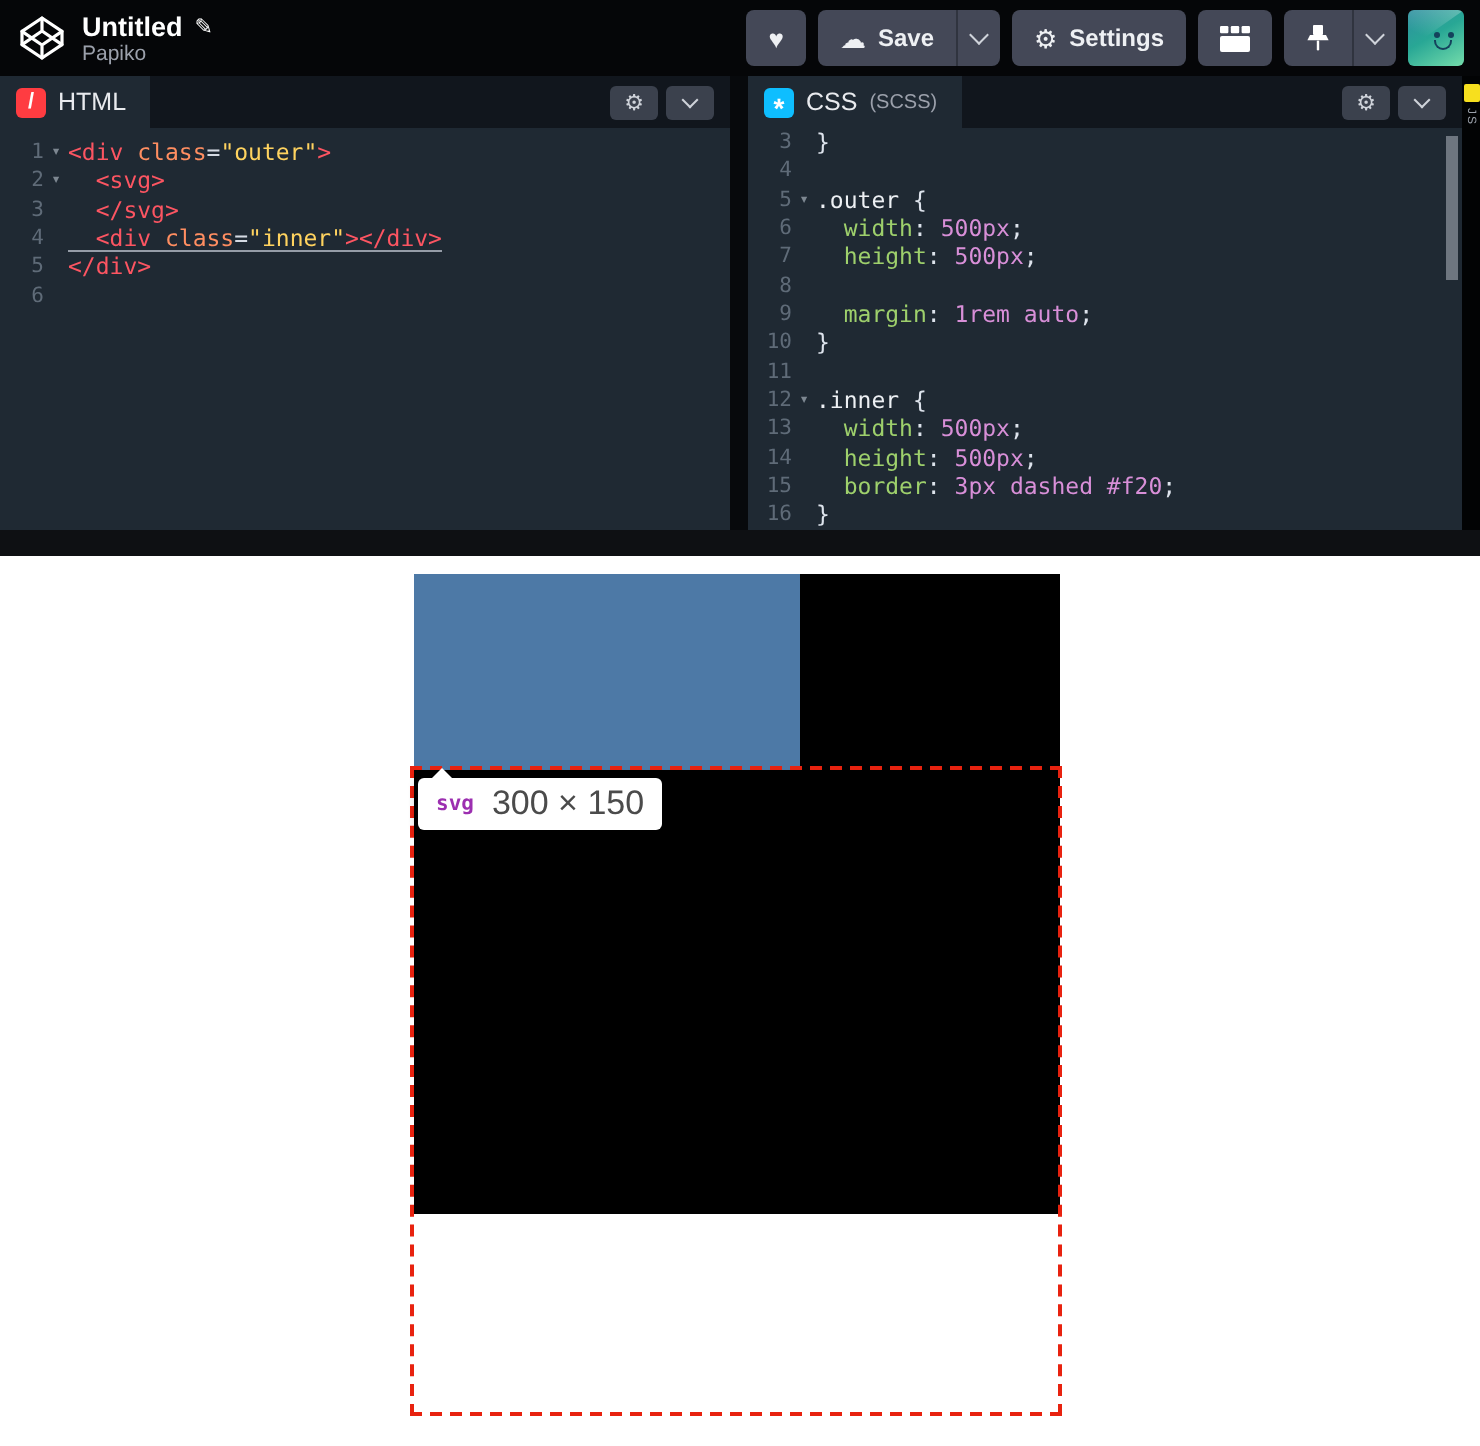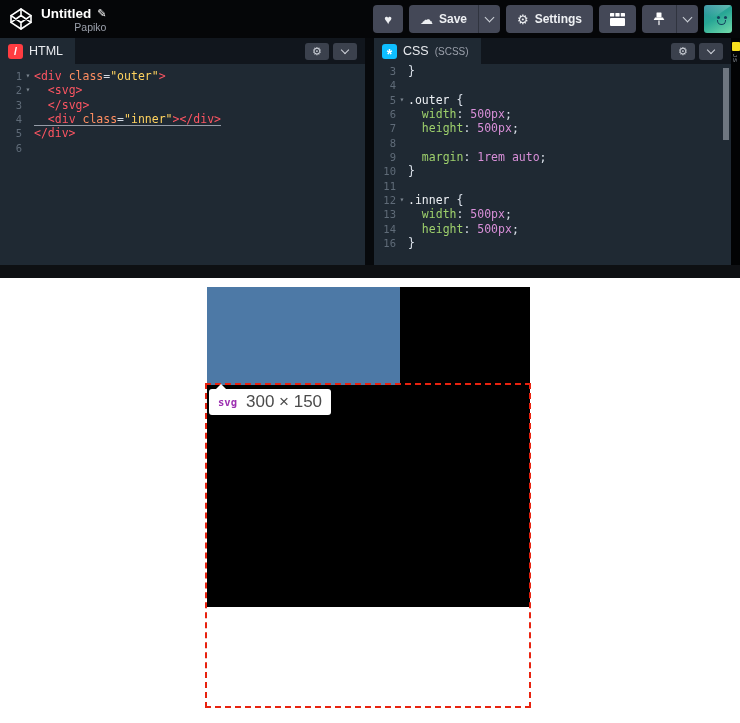--- a/index.html
+++ b/index.html
@@ -5,21 +5,21 @@
   html,body{margin:0;padding:0;}
   body{width:740px;height:723px;background:#fff;font-family:"Liberation Sans",sans-serif;overflow:hidden;}
 
   
   .topbar{height:38px;background:#050608;display:flex;align-items:center;padding:4px 8px;box-sizing:border-box;}
   .logo{width:26px;height:26px;display:grid;place-items:center;margin-right:7px;cursor:pointer;}
   .title-block{display:flex;flex-direction:column;justify-content:center;}
   .title-row{display:flex;align-items:center;gap:6px;}
   .pen-title{color:#fff;font-size:13.5px;font-weight:bold;line-height:15px;}
   .pencil{color:#fff;font-size:11px;}
-  .pen-author{color:#9ba0ab;font-size:10.5px;line-height:12px;text-align:right;}
+  .pen-author{color:#9ba0ab;font-size:10.5px;line-height:12px;}
   .topbar-actions{margin-left:auto;display:flex;align-items:center;gap:6px;}
   .tb-btn{background:#444857;border:none;border-radius:4px;height:28px;color:#eef0f3;font-family:"Liberation Sans",sans-serif;
           font-size:12px;font-weight:bold;display:flex;align-items:center;justify-content:center;padding:0 11px;cursor:pointer;}
   .tb-btn .glyph{font-size:13px;font-weight:normal;}
   .btn-group{display:flex;border-radius:4px;overflow:hidden;}
   .btn-group .tb-btn{border-radius:0;}
   .btn-group .chev-part{border-left:1px solid #30343f;padding:0 7px;}
   .chev{width:6px;height:6px;border-right:1.6px solid #cfd3da;border-bottom:1.6px solid #cfd3da;transform:rotate(45deg);margin-top:-3px;}
   .icon-gap{margin-right:6px;}
   .avatar{width:28px;height:28px;border-radius:3px;position:relative;cursor:pointer;overflow:hidden;
@@ -202,20 +202,21 @@
         <div class="code-line"><span class="gutter-num">5</span><span class="fold">▾</span><span class="line-content"><span class="tk-sel">.outer </span><span class="tk-pun">{</span></span></div>
         <div class="code-line"><span class="gutter-num">6</span><span class="fold"></span><span class="line-content"><span class="tk-pln">  </span><span class="tk-prop">width</span><span class="tk-pun">: </span><span class="tk-val">500px</span><span class="tk-pun">;</span></span></div>
         <div class="code-line"><span class="gutter-num">7</span><span class="fold"></span><span class="line-content"><span class="tk-pln">  </span><span class="tk-prop">height</span><span class="tk-pun">: </span><span class="tk-val">500px</span><span class="tk-pun">;</span></span></div>
         <div class="code-line"><span class="gutter-num">8</span><span class="fold"></span></div>
         <div class="code-line"><span class="gutter-num">9</span><span class="fold"></span><span class="line-content"><span class="tk-pln">  </span><span class="tk-prop">margin</span><span class="tk-pun">: </span><span class="tk-val">1rem auto</span><span class="tk-pun">;</span></span></div>
         <div class="code-line"><span class="gutter-num">10</span><span class="fold"></span><span class="line-content"><span class="tk-pun">}</span></span></div>
         <div class="code-line"><span class="gutter-num">11</span><span class="fold"></span><span class="line-content"></span></div>
         <div class="code-line"><span class="gutter-num">12</span><span class="fold">▾</span><span class="line-content"><span class="tk-sel">.inner </span><span class="tk-pun">{</span></span></div>
         <div class="code-line"><span class="gutter-num">13</span><span class="fold"></span><span class="line-content"><span class="tk-pln">  </span><span class="tk-prop">width</span><span class="tk-pun">: </span><span class="tk-val">500px</span><span class="tk-pun">;</span></span></div>
         <div class="code-line"><span class="gutter-num">14</span><span class="fold"></span><span class="line-content"><span class="tk-pln">  </span><span class="tk-prop">height</span><span class="tk-pun">: </span><span class="tk-val">500px</span><span class="tk-pun">;</span></span></div>
+        <div class="code-line"><span class="gutter-num">15</span><span class="fold"></span><span class="line-content"><span class="tk-pln">  </span><span class="tk-prop">border</span><span class="tk-pun">: </span><span class="tk-val">3px dashed #f20</span><span class="tk-pun">;</span></span></div>
         <div class="code-line"><span class="gutter-num">16</span><span class="fold"></span><span class="line-content"><span class="tk-pun">}</span></span></div>
       </div>
   </section>
 
   <div class="js-sliver">
     <span class="js-icon"></span>
     <span class="js-label">JS</span>
   </div>
 
 </div>

